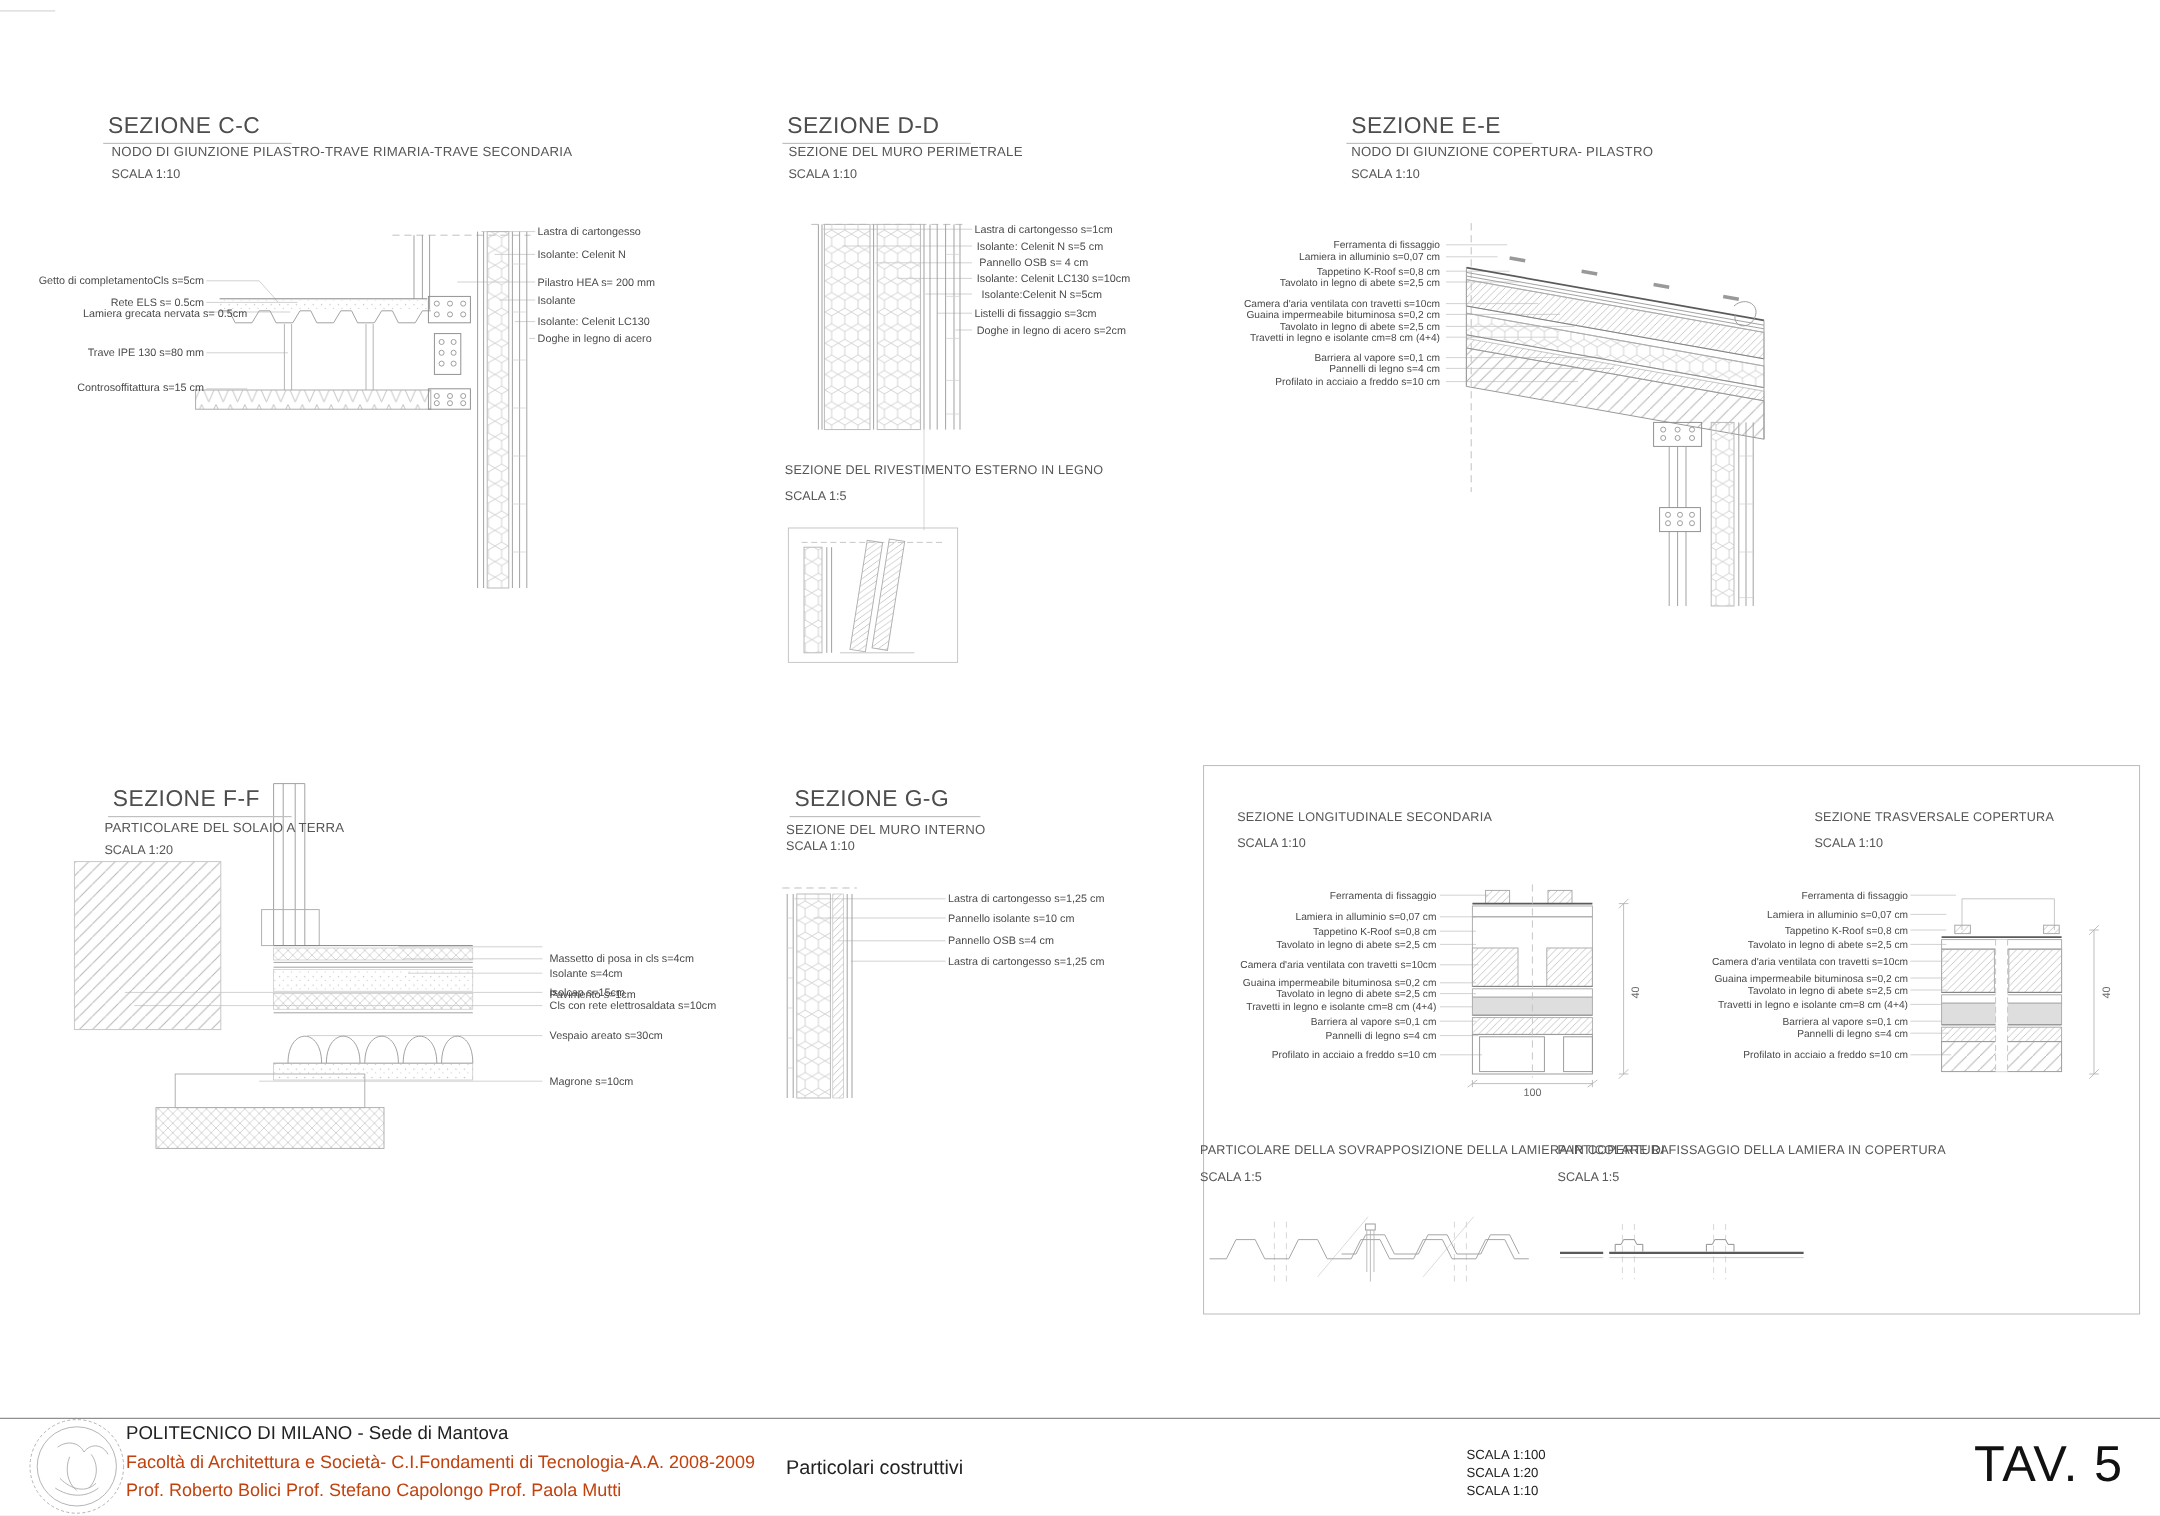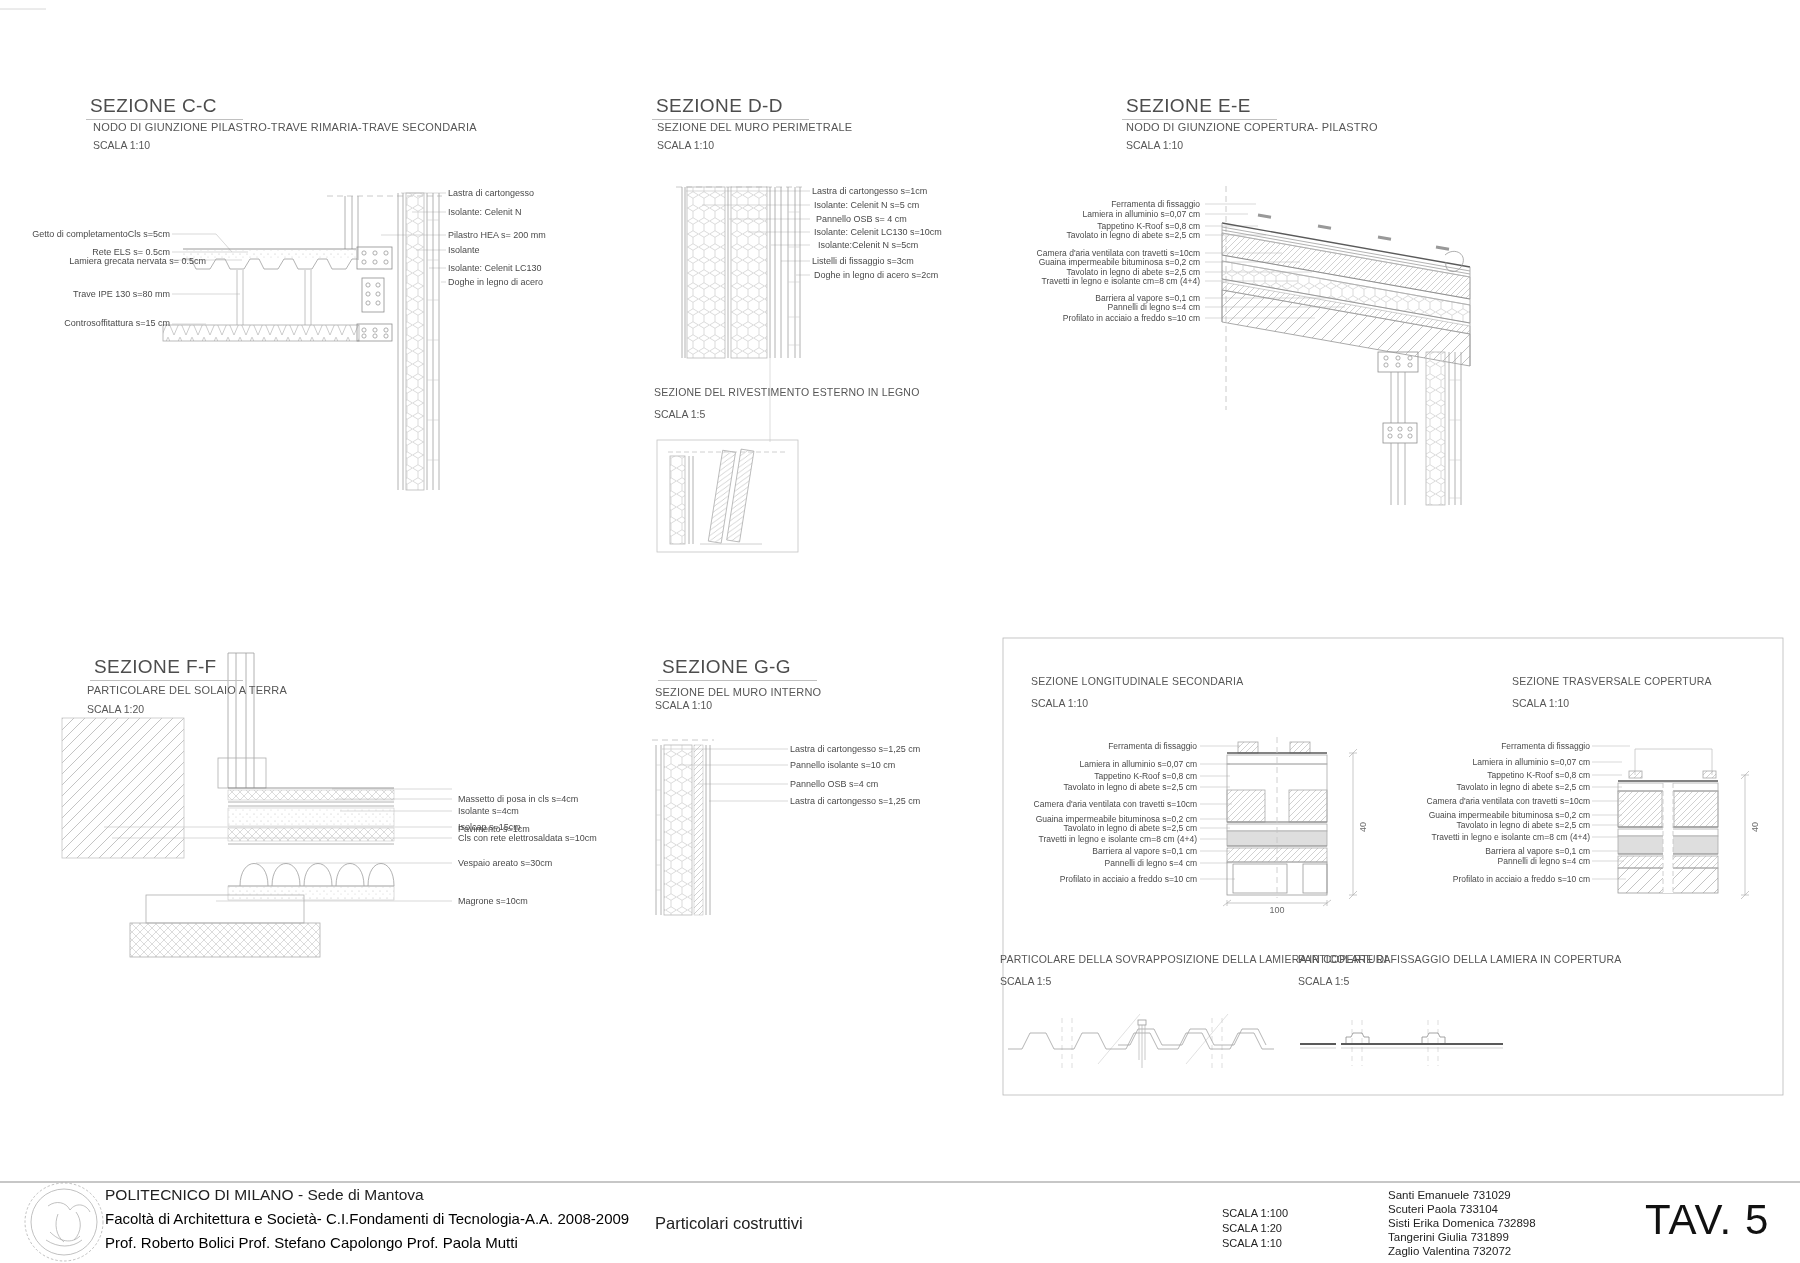--- a/index.html
+++ b/index.html
@@ -10,21 +10,21 @@
   .sec-title{font-size:19px;letter-spacing:.4px;color:#4d4d4d;border-bottom:1px solid #c0c0c0;padding:0 26px 2px 4px;}
   .sec-sub{font-size:11px;color:#565656;letter-spacing:.2px;}
   .sec-scala{font-size:10.5px;color:#565656;}
   .box-title{font-size:10.5px;color:#565656;letter-spacing:.2px;}
   .lbl{font-size:9px;color:#4a4a4a;}
   .lbl-s{font-size:8.5px;color:#4a4a4a;}
   .ra{text-align:right;}
   .dim{font-size:9px;color:#6a6a6a;text-align:center;}
   .vdim{font-size:9px;color:#6a6a6a;transform:rotate(-90deg);transform-origin:left top;}
   .tb-school{font-size:15.5px;color:#222;}
-  .tb-line{font-size:15px;color:#000000;}
+  .tb-line{font-size:15px;color:#c2410c;}
   .tb-title{font-size:16.5px;color:#222;}
   .tb-scales{font-size:11px;color:#222;line-height:15px;}
   .tb-students{font-size:11.5px;color:#222;line-height:14px;}
   .tb-tav{font-size:42px;color:#111;letter-spacing:1px;}
 </style>
 </head>
 <body>
 
 <div id="sheet">
 
@@ -359,22 +359,15 @@
 
 <div class="abs tb-school" style="left:105px;top:1186px">POLITECNICO DI MILANO - Sede di Mantova</div>
 <div class="abs tb-line" style="left:105px;top:1210px">Facoltà di Architettura e Società- C.I.Fondamenti di Tecnologia-A.A. 2008-2009</div>
 <div class="abs tb-line" style="left:105px;top:1234px">Prof. Roberto Bolici Prof. Stefano Capolongo Prof. Paola Mutti</div>
 <div class="abs tb-title" style="left:655px;top:1214px">Particolari costruttivi</div>
 <div class="abs tb-scales" style="left:1222px;top:1206px">
   <div>SCALA 1:100</div>
   <div>SCALA 1:20</div>
   <div>SCALA 1:10</div>
 </div>
-<div class="abs tb-students" style="left:1388px;top:1188px">
-  <div>Santi Emanuele 731029</div>
-  <div>Scuteri Paola 733104</div>
-  <div>Sisti Erika Domenica 732898</div>
-  <div>Tangerini Giulia 731899</div>
-  <div>Zaglio Valentina 732072</div>
+<div class="abs tb-tav" style="left:1645px;top:1196px">TAV. 5</div>
+
 </div>
-<div class="abs tb-tav" style="left:1645px;top:1196px">TAV. 5</div>
-
-</div>
 
 </body></html>

